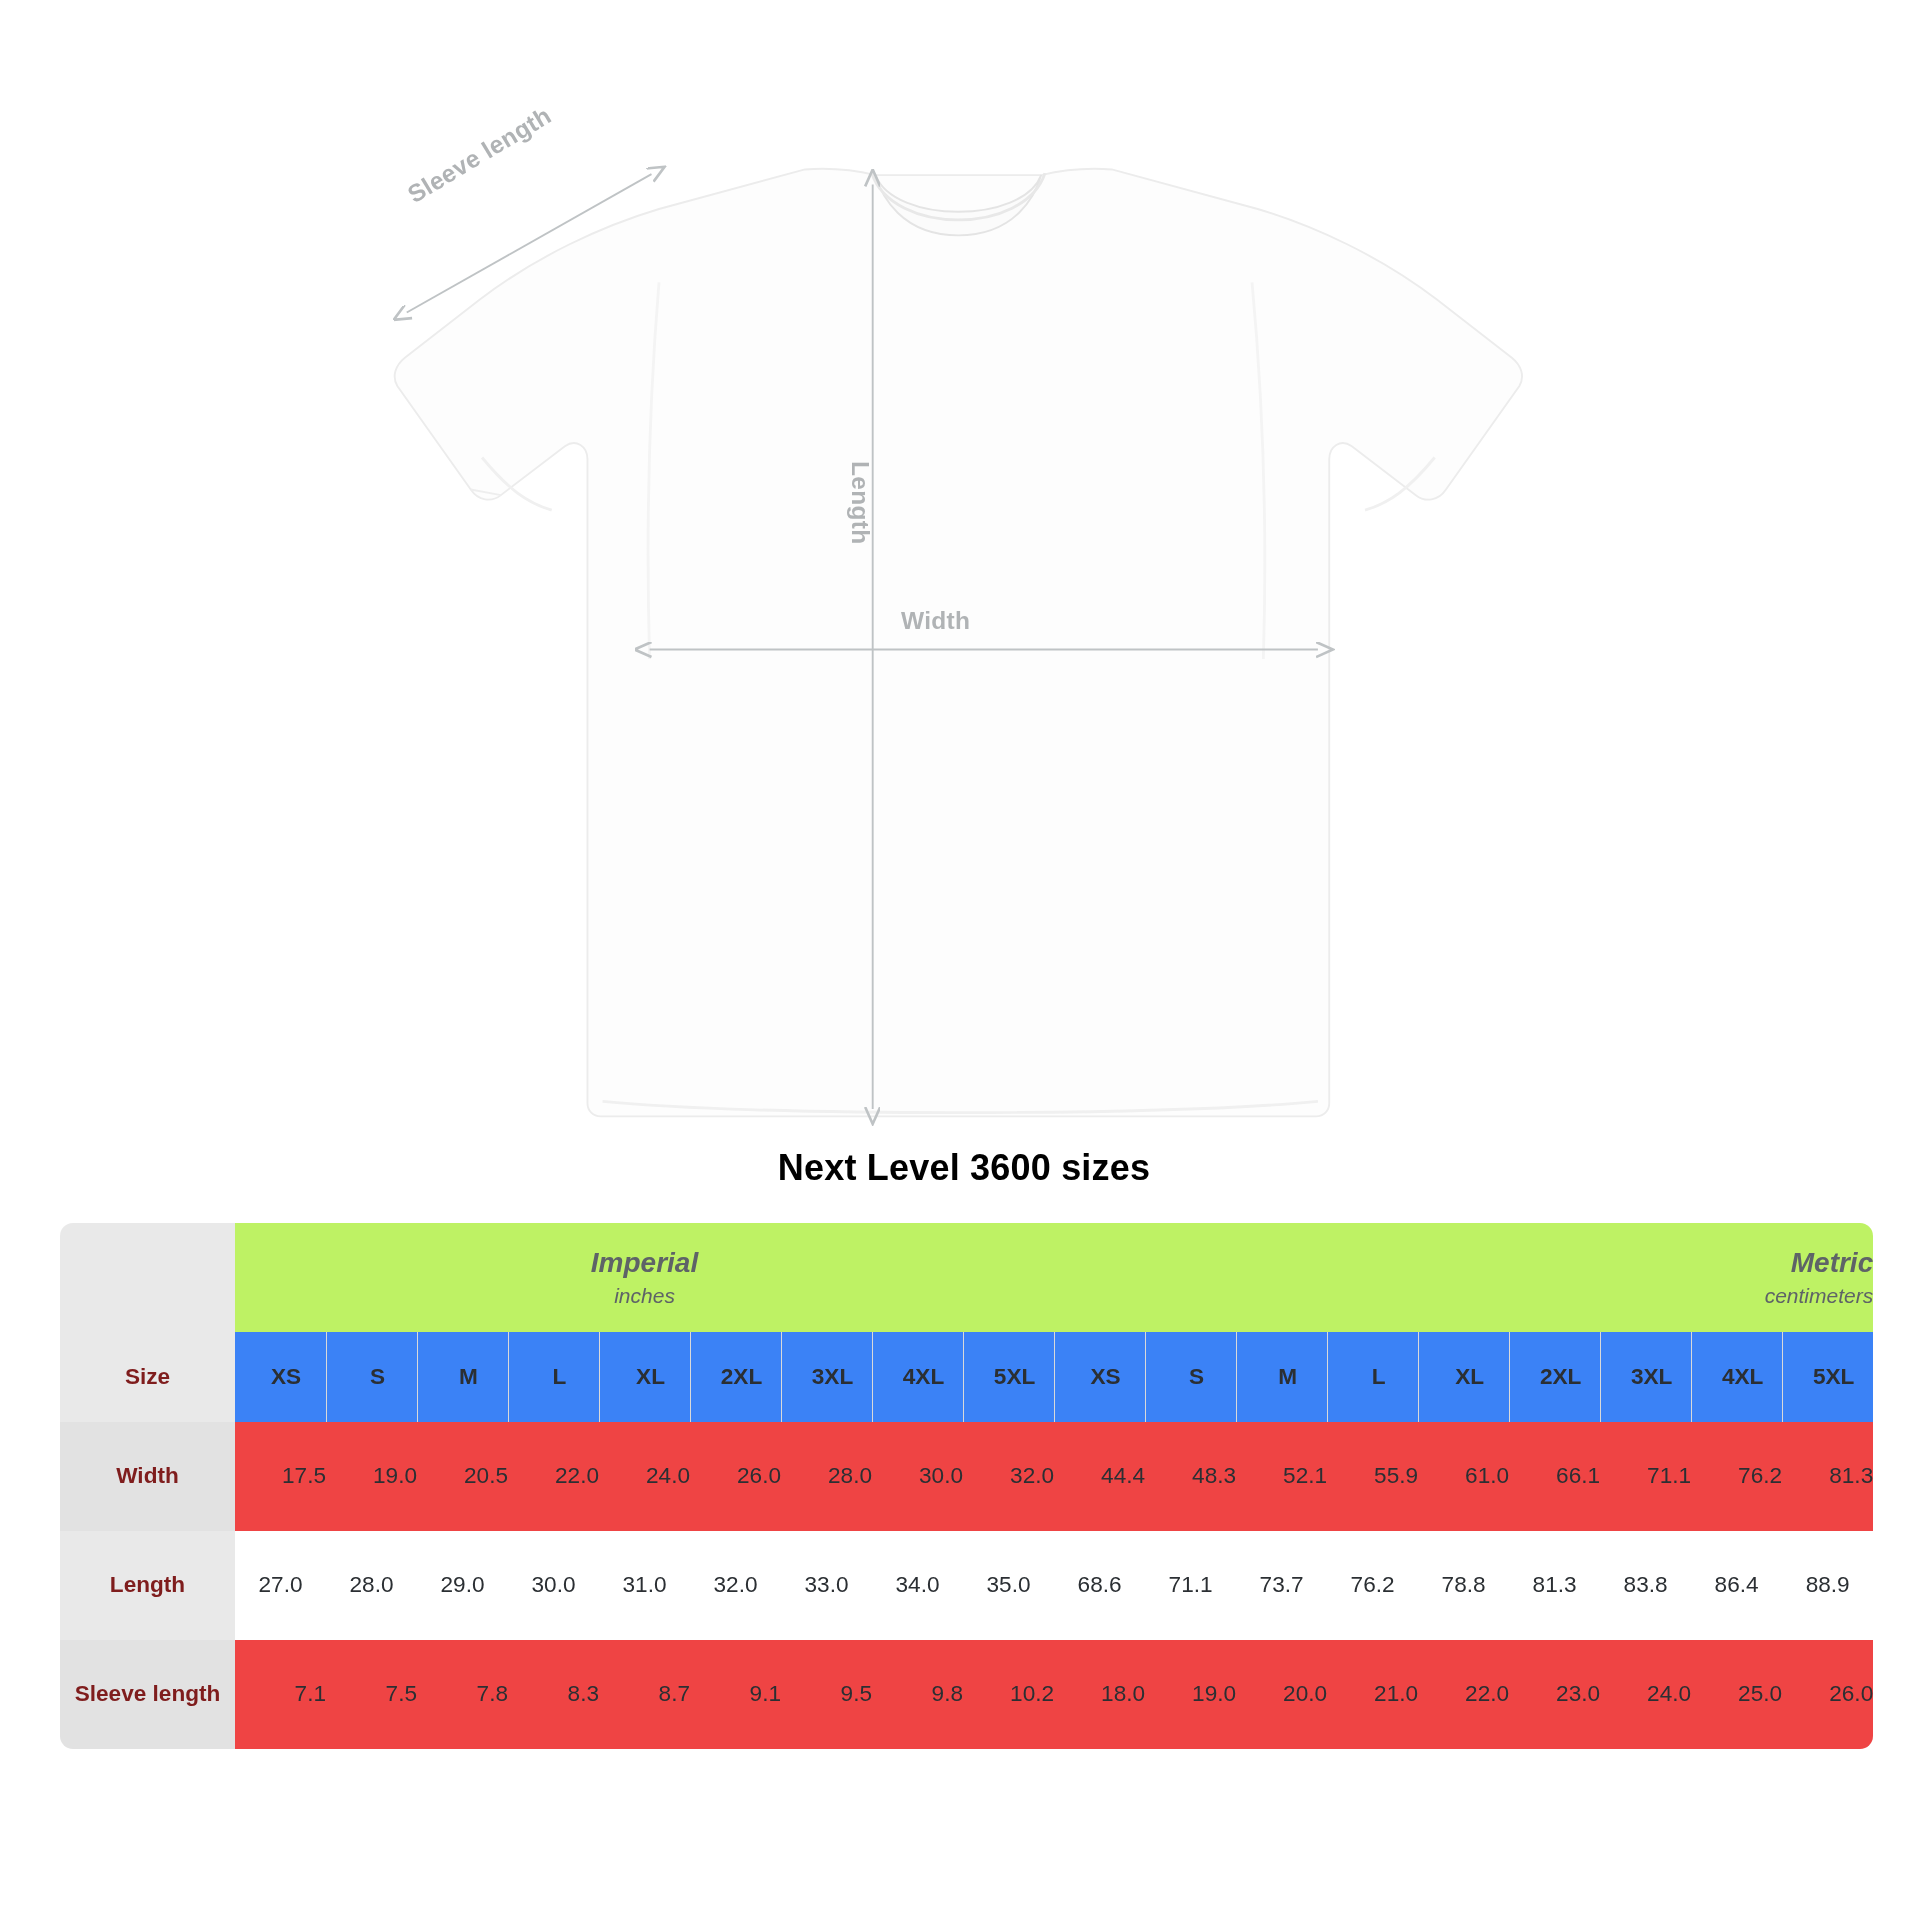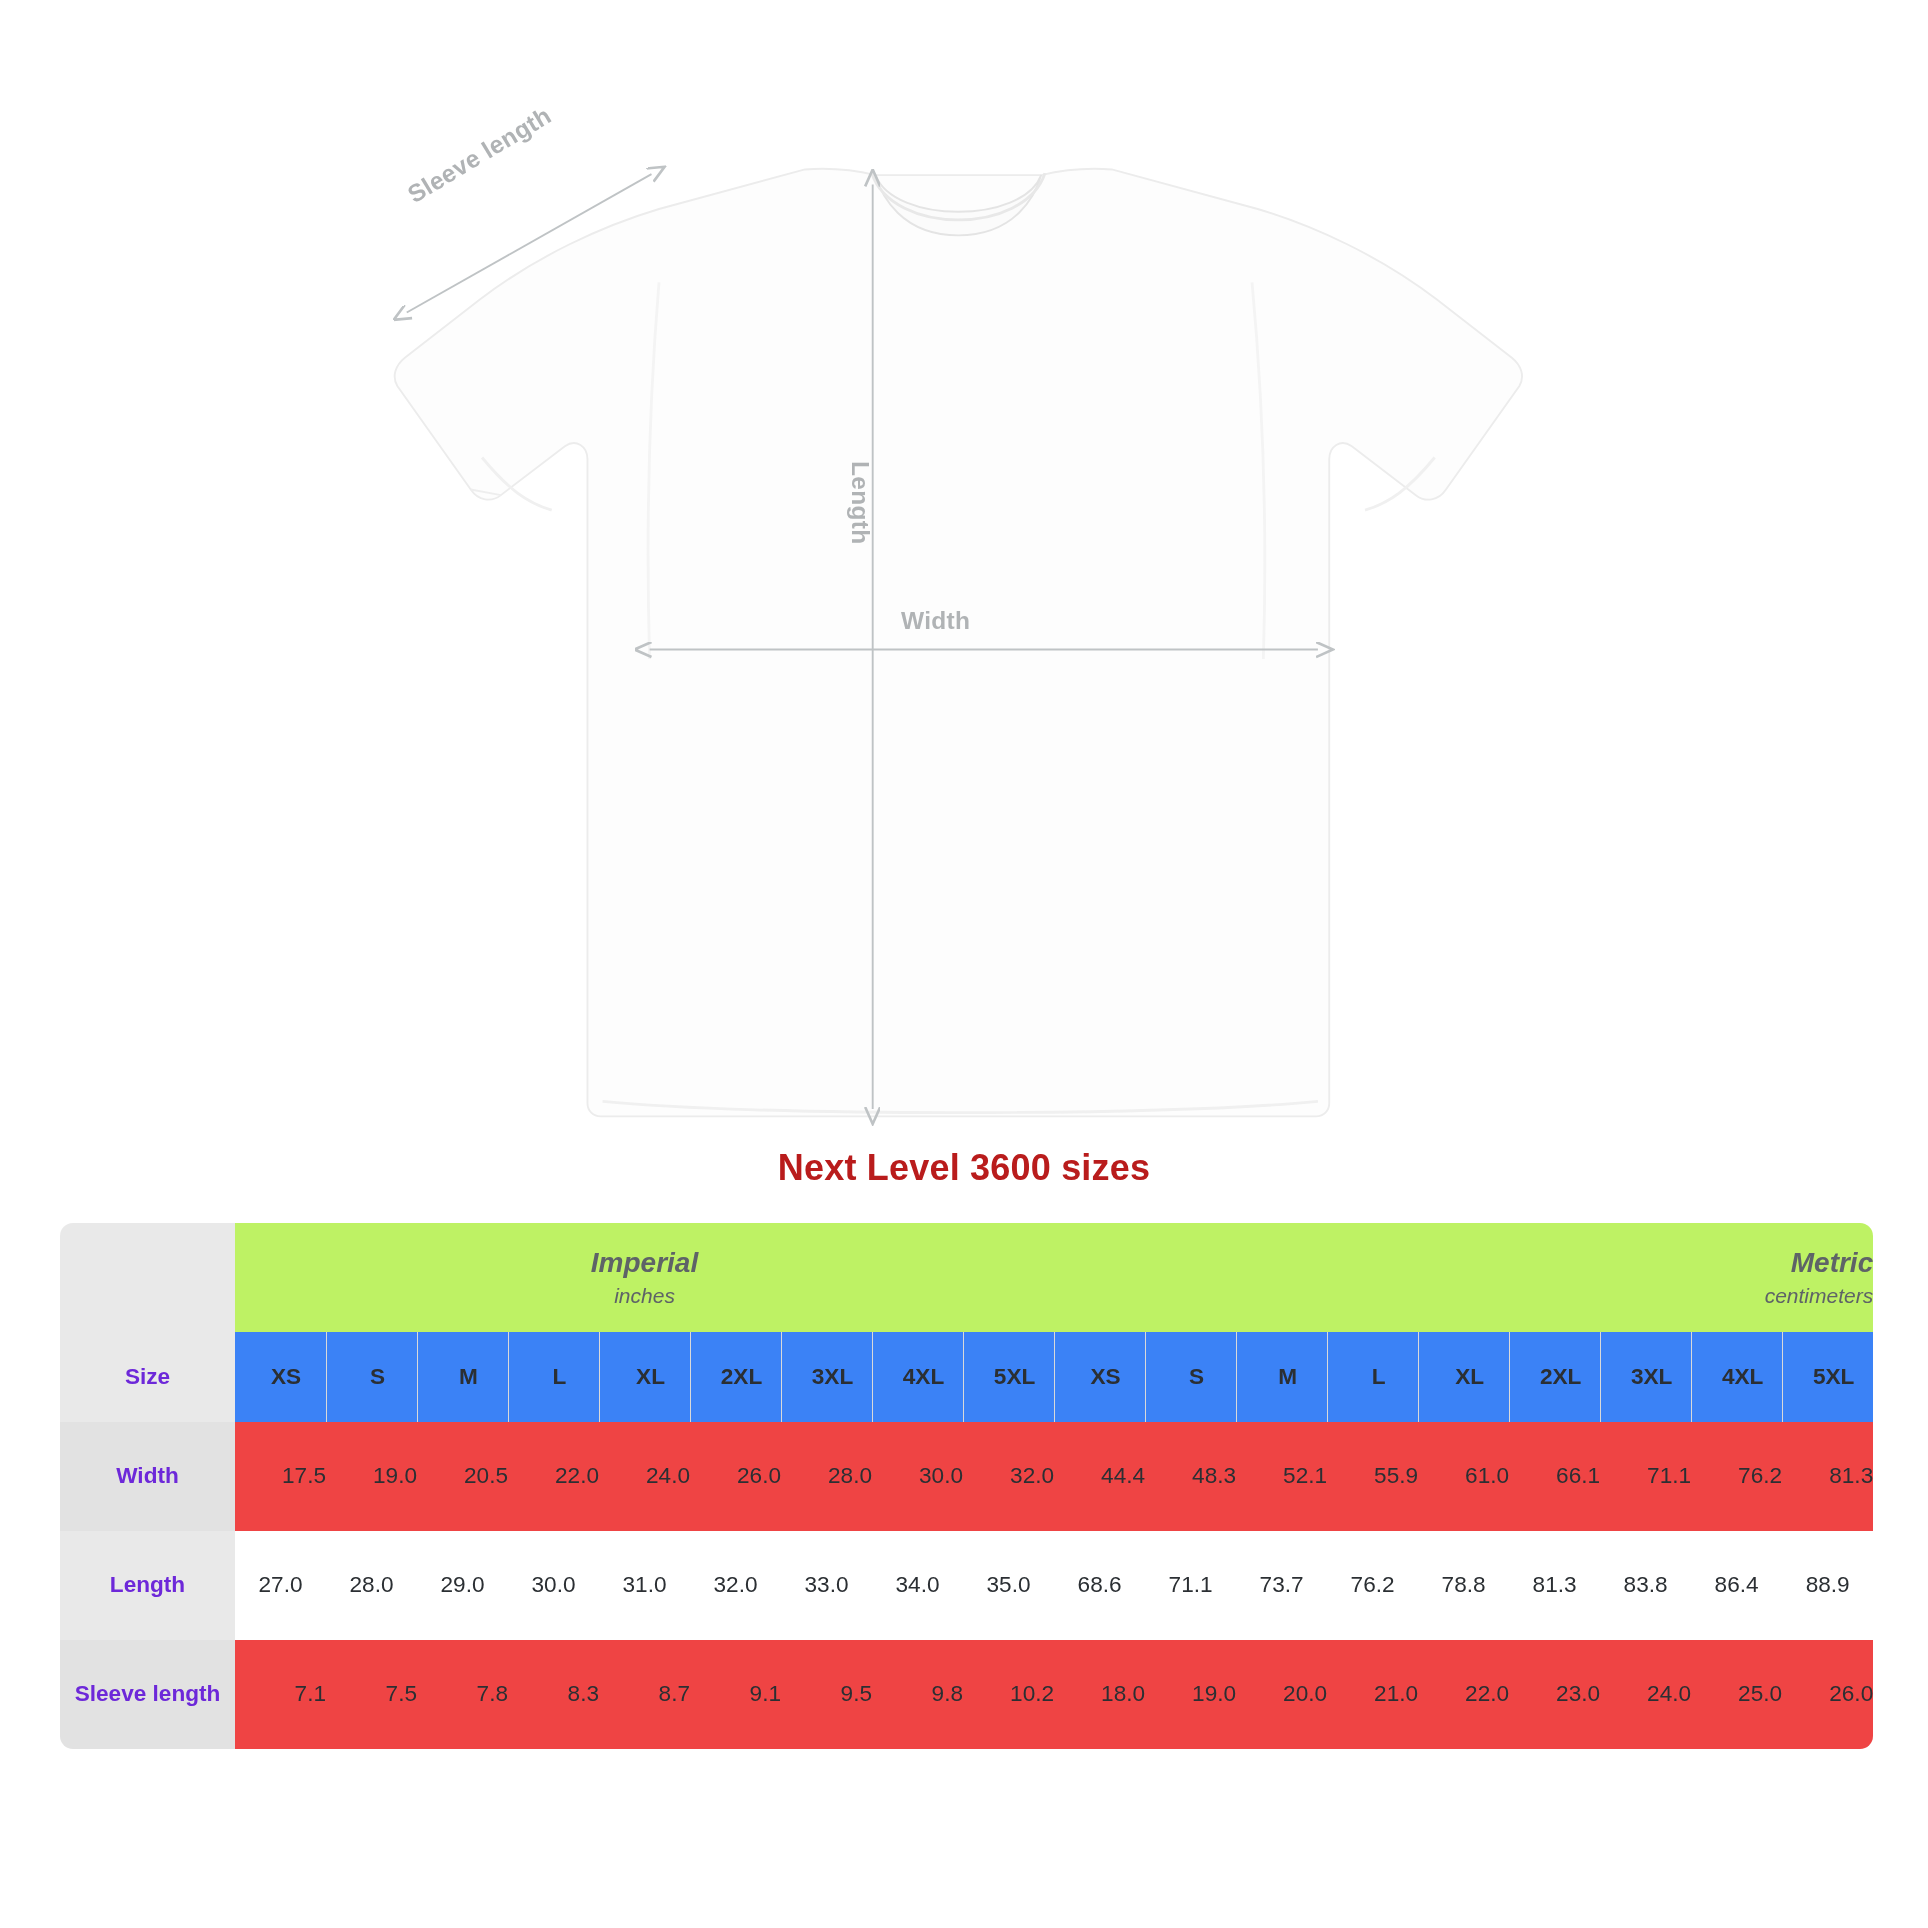--- a/index.html
+++ b/index.html
@@ -59,21 +59,21 @@
   }
 
   
   .title-block {
     text-align: center;
     margin-top: 7.5px;
   }
   .chart-title {
     font-size: 36px;
     font-weight: bold;
-    color: #b91c1c;
+    color: #000000;
     margin: 0;
     letter-spacing: 0.2px;
   }
   .chart-note {
     font-size: 21.7px;
     font-style: italic;
     color: #5a5f63;
     margin-top: 17px;
   }
 
@@ -115,21 +115,21 @@
     color: #5e6367;
   }
   .corner-cell {
     background: #e9e9e9;
   }
   tr.row-head th {
     height: 90px;
   }
   .rowlabel {
     font-weight: bold;
-    color: #6d28d9;
+    color: #7f1d1d;
     font-size: 22.6px;
     background: #e9e9e9;
   }
   .colhead {
     font-weight: bold;
     color: #2b2f33;
     font-size: 22.6px;
     background: #ffffff;
   }
   tr.row-head .colhead {

